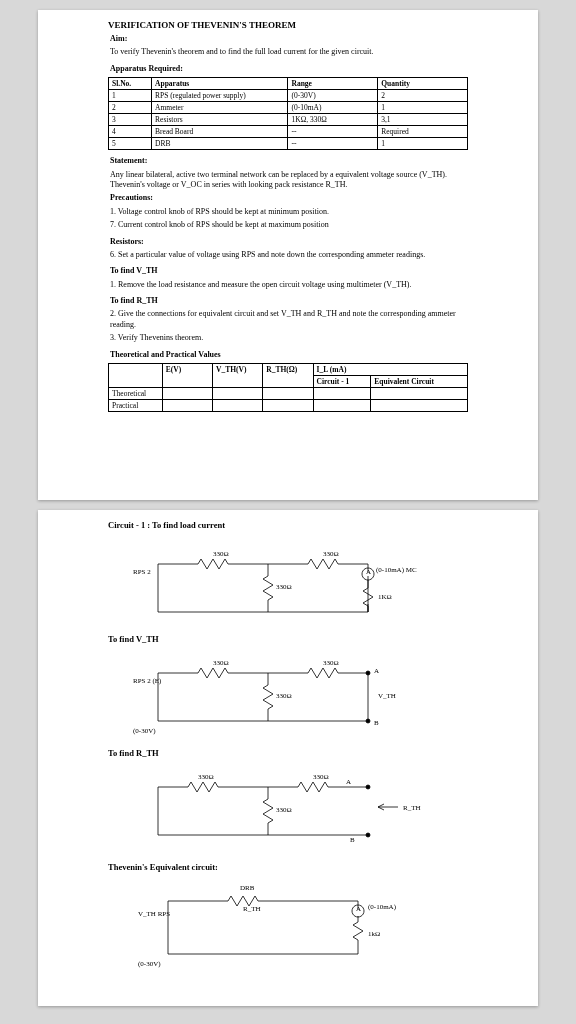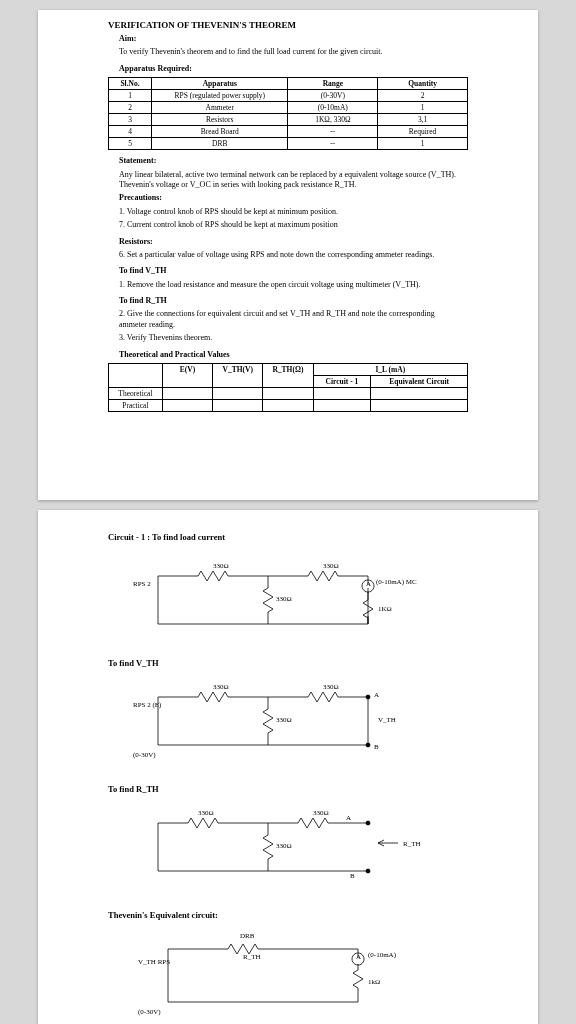--- a/index.html
+++ b/index.html
@@ -1,23 +1,23 @@
 <!DOCTYPE html>
 <html><head>
 <meta charset="utf-8">
 <style>
 body{margin:0;background:#d8d8d8;font-family:"Times New Roman",serif;font-size:8px;color:#000;display:flex;flex-direction:column;align-items:center;padding:10px 0;gap:10px}
 .page{background:#fff;box-shadow:0 1px 3px rgba(0,0,0,0.3);width:500px;padding:10px 70px 30px;box-sizing:border-box;min-height:490px}
 .title{font-size:9px;font-weight:bold;margin-bottom:4px}
 .bold{font-weight:bold}
-p{margin:3px 11px;line-height:1.3}
+p{margin:3px 2px;line-height:1.3}
 table{border-collapse:collapse;width:100%;font-size:7.5px}
-th,td{border:1px solid #000;padding:1px 3px;text-align:center;vertical-align:top}
+th,td{border:1px solid #000;padding:1px 3px;text-align:left;vertical-align:top}
 .section{margin-top:6px}
-.diag-title{font-weight:bold;font-size:8.5px;margin:12px 0 4px}
+.diag-title{font-weight:bold;font-size:8.5px;margin:0 0 4px}
 .diag{border:none;height:100px;width:320px;margin-left:20px;position:relative}
 svg{display:block}
 .lbl{font-family:"Times New Roman",serif;font-size:7px}
 </style>
 </head>
 <body>
 
 <div class="page">
   <div class="title">VERIFICATION OF THEVENIN'S THEOREM</div>
   <p class="bold">Aim:</p>

